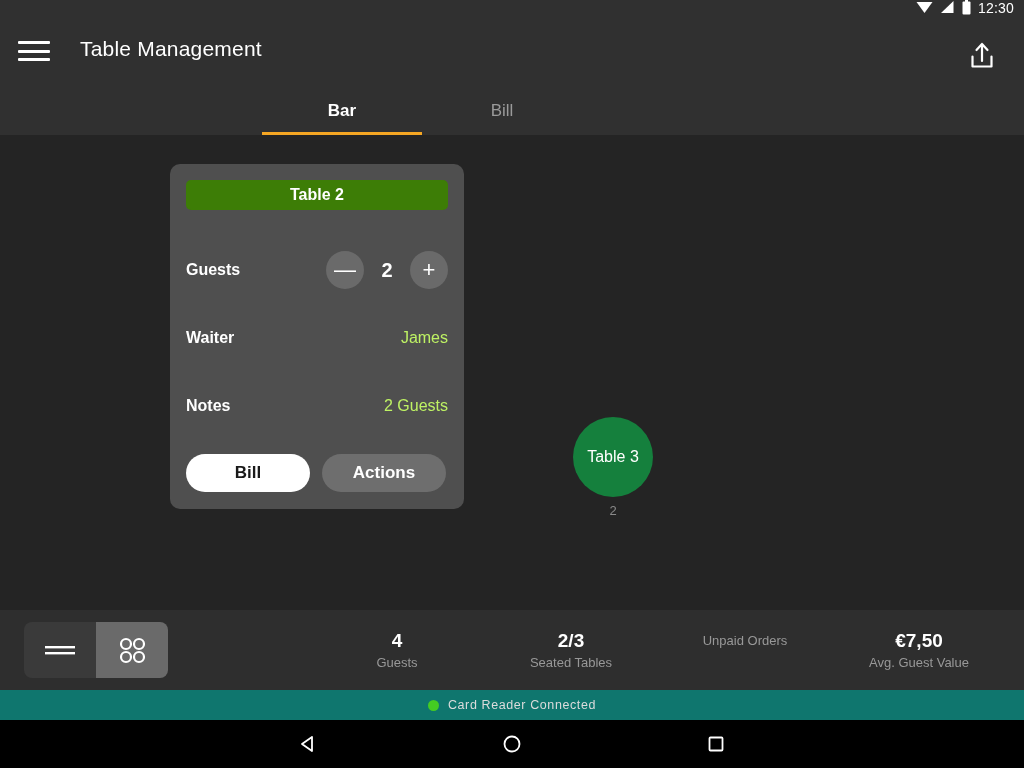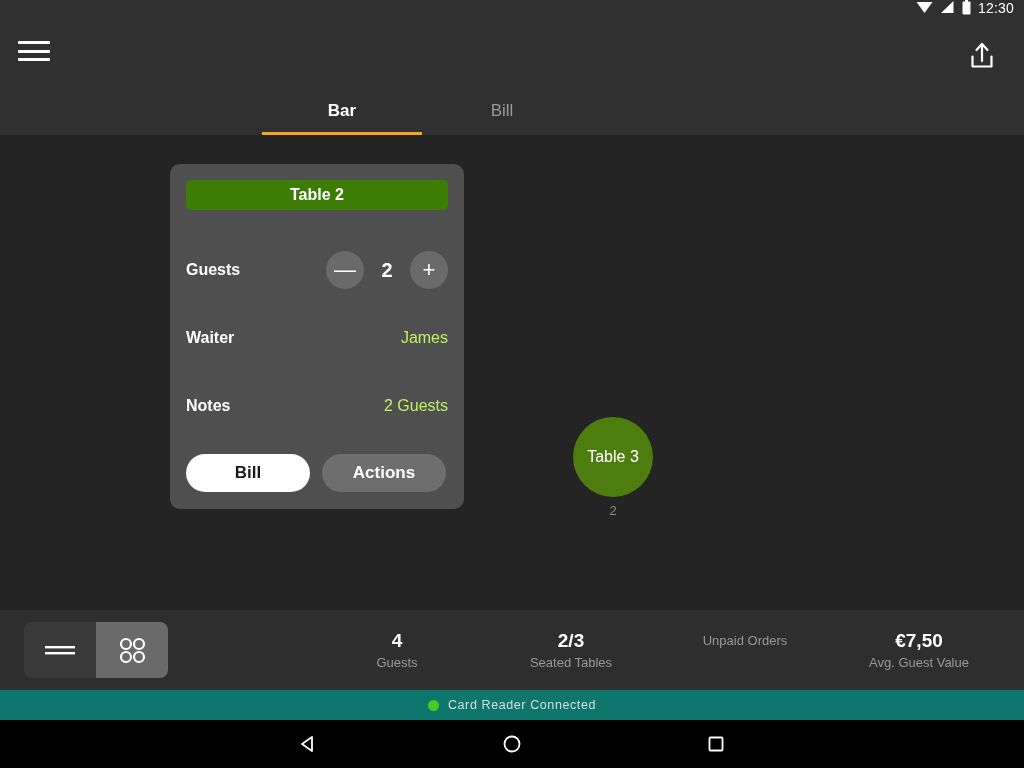--- a/index.html
+++ b/index.html
@@ -155,20 +155,21 @@
     </svg>
     <span class="sb-time">12:30</span>
   </div>
 
   <div class="appbar">
     <div class="hamburger">
       <span></span>
       <span></span>
       <span></span>
     </div>
+    <div class="app-title">Table Management</div>
     <div class="share-btn">
       <svg width="30" height="30" viewBox="0 0 30 30">
         <path d="M15 3 L15 20 M15 3 L9.5 9 M15 3 L20.5 9" stroke="#ffffff" stroke-width="2.2" fill="none" stroke-linecap="round"></path>
         <path d="M5.5 15.5 L5.5 25.5 L24.5 25.5 L24.5 15.5" stroke="#ffffff" stroke-width="2.2" fill="none" stroke-linecap="round" stroke-linejoin="round"></path>
       </svg>
     </div>
 
     <div class="tabs">
       <div class="tab active" style="--accent: #f5a623;">
         <span>Bar</span>
@@ -182,21 +183,21 @@
   <div class="canvas">
 
     <div class="table-node" id="node0" style="left: 315px; top: 70px; width: 90px;">
       <div class="table-circle" id="circle0" style="width: 90px; height: 90px; background: rgb(61, 125, 6);">
         <span>Table 2</span>
       </div>
       <div class="table-seats">4</div>
     </div>
 
     <div class="table-node" id="node1" style="left: 573px; top: 282px; width: 80px;">
-      <div class="table-circle" id="circle1" style="width: 80px; height: 80px; background: #4d7c0f;">
+      <div class="table-circle" id="circle1" style="width: 80px; height: 80px; background: #15803d;">
         <span>Table 3</span>
       </div>
       <div class="table-seats">2</div>
     </div>
 
   </div>
 
   <div class="dialog">
     <div class="dlg-header" style="background: rgb(61, 125, 6);">
       <span>Table 2</span>

